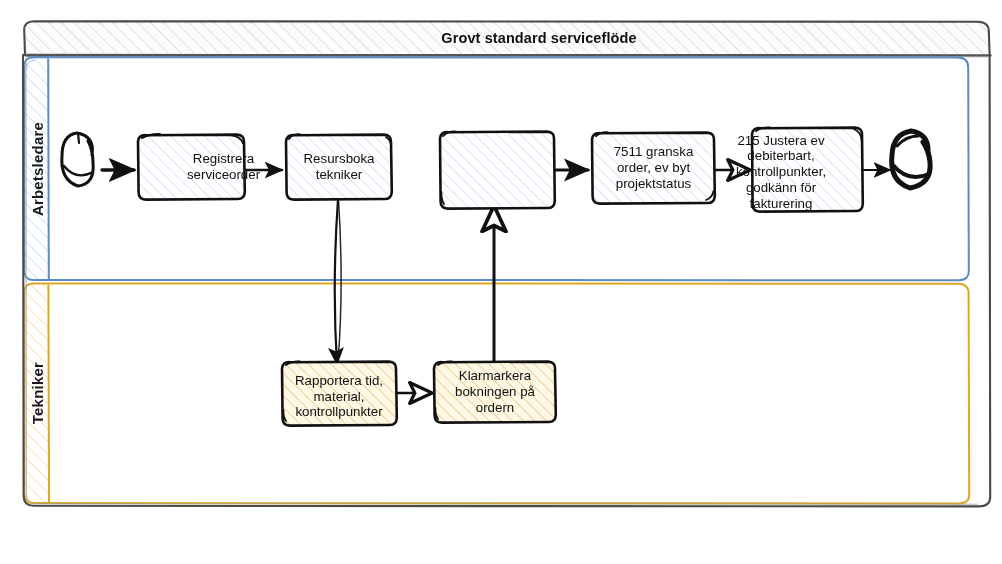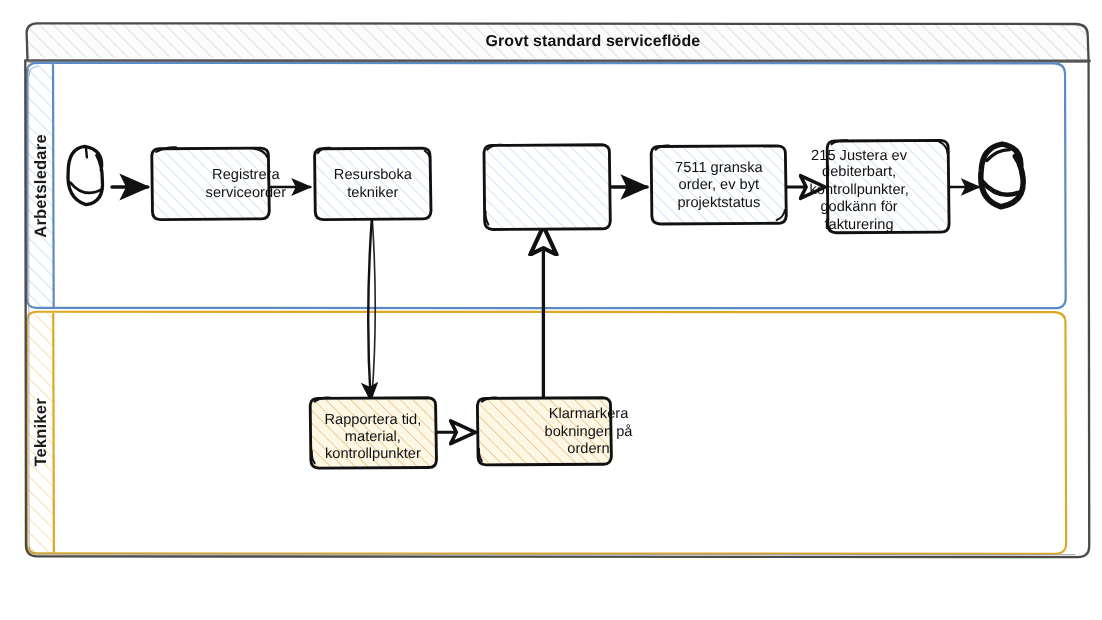--- a/index.html
+++ b/index.html
@@ -199,17 +199,17 @@
   <div class="node-text" style="left:724px;top:128px;width:114px;height:88px;">215 Justera ev
 debiterbart,
 kontrollpunkter,
 godkänn för
 fakturering</div>
 
   <div class="node-text" style="left:281px;top:362px;width:116px;height:69px;">Rapportera tid,
 material,
 kontrollpunkter</div>
 
-  <div class="node-text" style="left:434px;top:362px;width:122px;height:60px;padding-left:40px;">Klarmarkera
+  <div class="node-text" style="left:434px;top:362px;width:122px;height:60px;">Klarmarkera
 bokningen på
 ordern</div>
 
 </div>
 
 </body></html>

